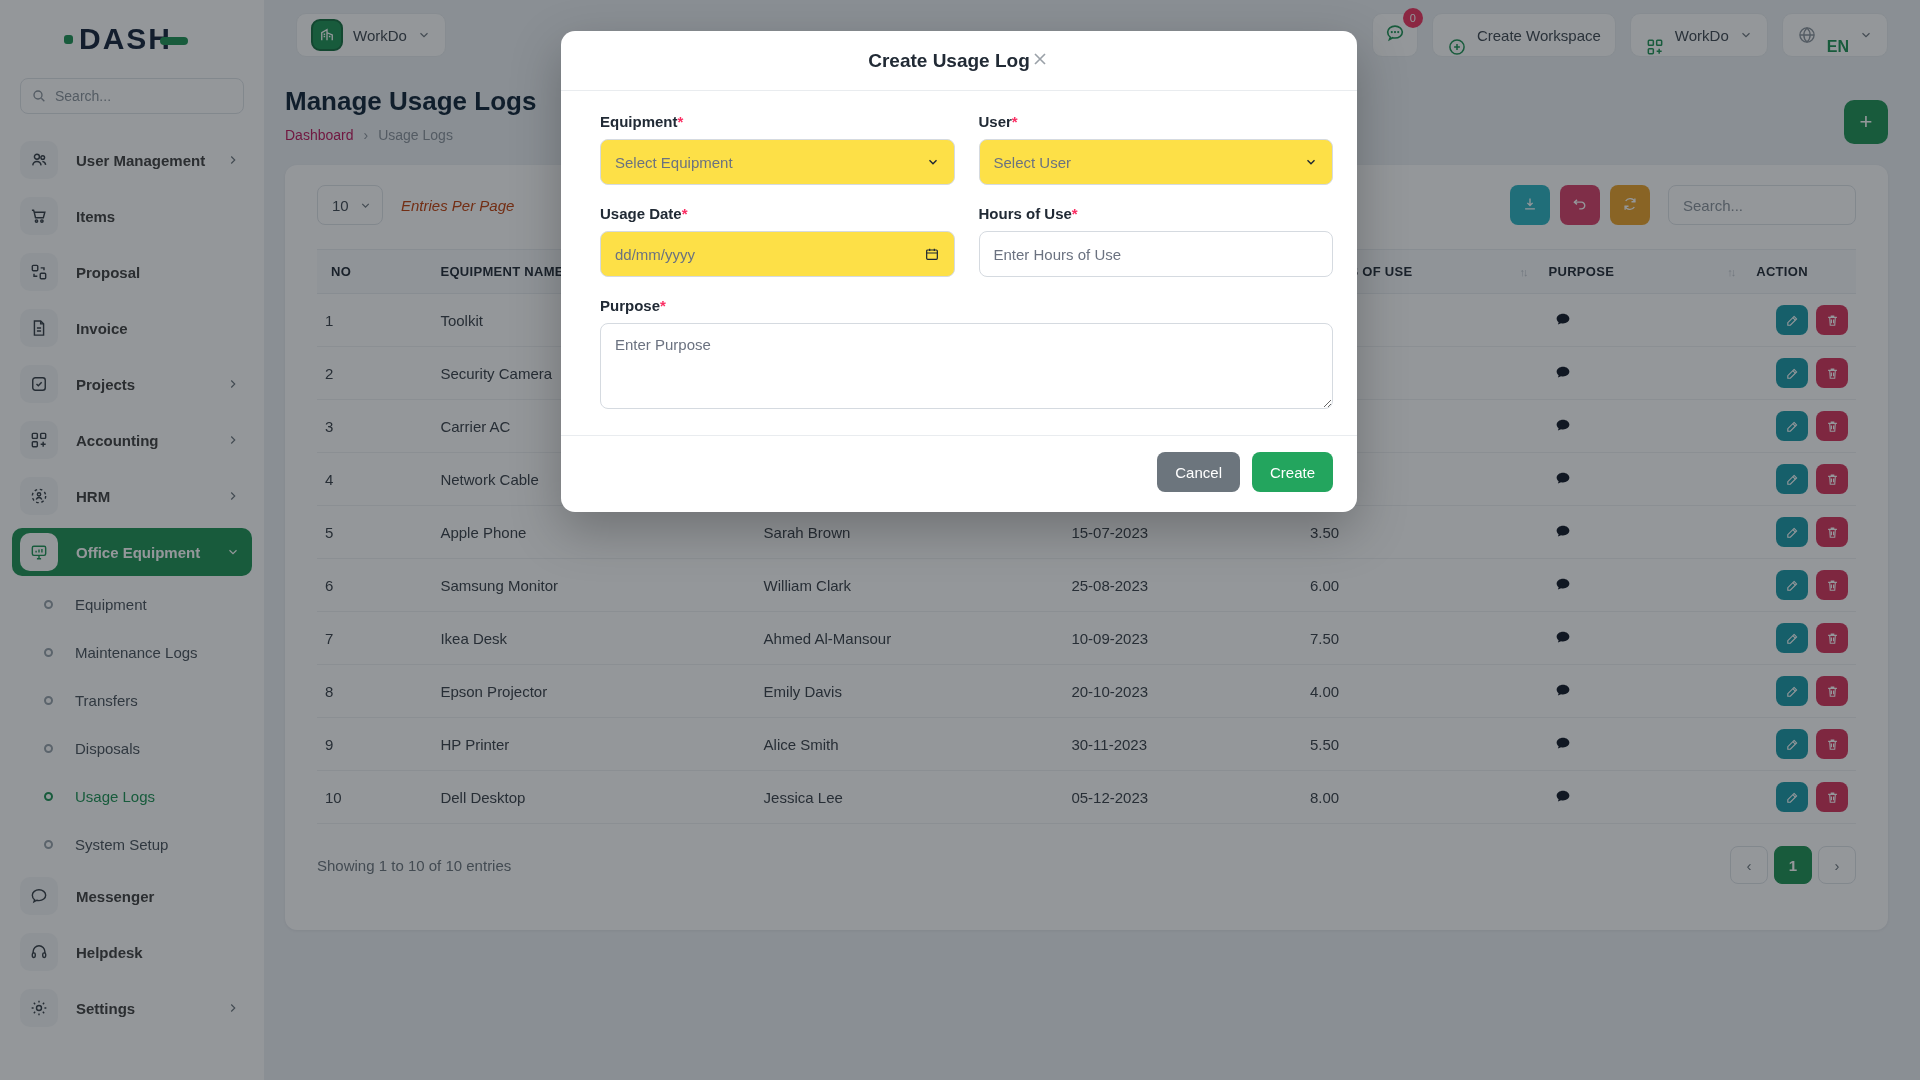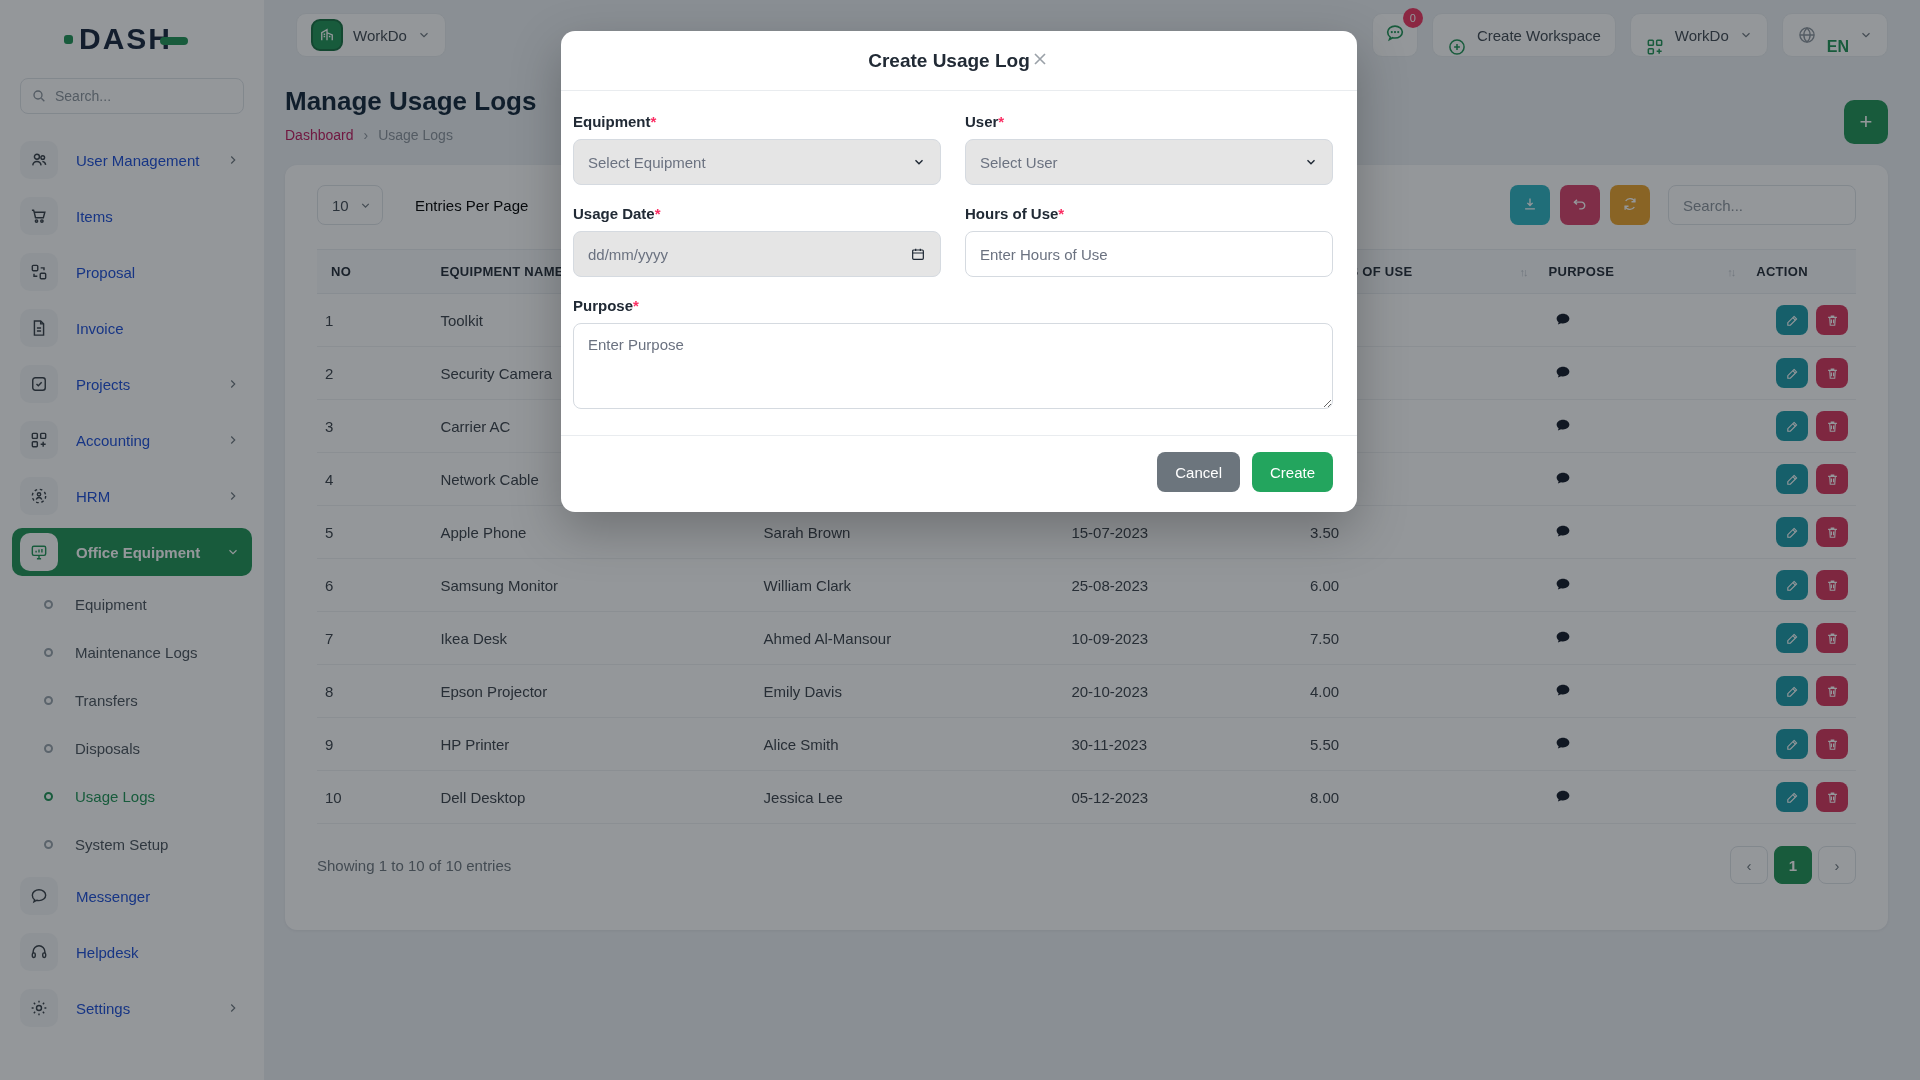--- a/index.html
+++ b/index.html
@@ -11,21 +11,21 @@
   .logo-row { display:flex; align-items:center; gap:4px; padding:24px 0 0 64px; }
   .logo-dot { width:9px; height:9px; border-radius:3px; background:#1e9355; margin-right:2px; }
   .logo-text { font-size:30px; font-weight:800; letter-spacing:2px; color:#15243b; line-height:1; }
   .logo-dash { width:28px; height:8px; border-radius:4px; background:#1e9355; margin-left:-16px; margin-top:4px; }
   .side-search { margin:24px 20px 10px 20px; height:36px; border:1px solid #dfe3e8; border-radius:8px; display:flex; align-items:center; padding:0 10px; gap:8px; background:#fff; }
   .side-search input { border:0; outline:0; flex:1; font-size:14px; color:#46505a; font-family:inherit; background:transparent; }
   .side-search input::placeholder { color:#8a939c; }
   .side-nav { padding:8px 12px 0 12px; }
   .side-item { display:flex; align-items:center; height:56px; padding:0 12px 0 8px; border-radius:10px; cursor:pointer; }
   .icn-box { width:38px; height:38px; border-radius:10px; background:#f4f6f8; display:flex; align-items:center; justify-content:center; color:#353d45; flex:0 0 auto; }
-  .side-item .lbl { font-size:15px; color:#1d4ed8; margin-left:18px; flex:1; font-weight:400; }
+  .side-item .lbl { font-size:15px; color:#404040; margin-left:18px; flex:1; font-weight:700; }
   .side-item .chev { color:#6c757d; display:flex; }
   .side-item.active { background:#1e9355; height:48px; margin:4px 0; }
   .side-item.active .lbl { color:#ffffff; font-weight:700; }
   .side-item.active .chev { color:#ffffff; }
   .side-item.active .icn-box { background:#ffffff; color:#1e9355; }
   .sub-item { display:flex; align-items:center; height:48px; padding-left:32px; cursor:pointer; }
   .sub-item .ring { width:9px; height:9px; border-radius:50%; border:2px solid #98a2ab; display:inline-block; }
   .sub-item .lbl { font-size:15px; color:#4a535c; margin-left:22px; }
   .sub-item.active .ring { border-color:#1e9355; }
   .sub-item.active .lbl { color:#1e9355; }
@@ -45,21 +45,21 @@
   .main { position:absolute; left:264px; top:70px; right:0; bottom:0; padding:16px 32px 16px 21px; }
   .page-head { position:relative; }
   .page-title { font-size:26px; font-weight:700; color:#102437; }
   .breadcrumb { margin-top:10px; font-size:14px; color:#8a939c; display:flex; align-items:center; gap:10px; }
   .breadcrumb .link { color:#be185d; cursor:pointer; }
   .add-btn { position:absolute; right:0; top:14px; width:44px; height:44px; border-radius:10px; background:#1e9355; color:#fff; border:0; font-size:22px; display:flex; align-items:center; justify-content:center; cursor:pointer; }
 
   .card { margin-top:22px; background:#fff; border-radius:12px; box-shadow:0 1px 3px rgba(16,24,40,.06); padding:20px 32px 14px 32px; height:765px; position:relative; }
   .card-toolbar { display:flex; align-items:center; }
   .entries-select { width:66px; height:40px; border:1px solid #dfe3e8; border-radius:8px; background:#fff; display:flex; align-items:center; justify-content:space-between; padding:0 10px 0 14px; font-size:15px; color:#3f4851; cursor:pointer; }
-  .entries-label { margin-left:32px; font-size:15px; color:#000000; }
+  .entries-label { margin-left:18px; font-size:15px; color:#c2410c;font-style:italic; }
   .toolbar-right { margin-left:auto; display:flex; align-items:center; gap:10px; }
   .sq-btn { width:40px; height:40px; border-radius:8px; border:0; color:#fff; display:flex; align-items:center; justify-content:center; cursor:pointer; }
   .sq-btn.teal { background:#2cb4c4; }
   .sq-btn.pink { background:#d9406b; }
   .sq-btn.orange { background:#eca32b; }
   .tbl-search { width:188px; height:40px; border:1px solid #dfe3e8; border-radius:8px; padding:0 14px; font-size:15px; color:#46505a; outline:0; font-family:inherit; margin-left:8px; }
   .tbl-search::placeholder { color:#8a939c; }
 
   table.data { width:100%; border-collapse:collapse; margin-top:24px; table-layout:fixed; }
   table.data thead th { background:#f8f9fb; border-top:1px solid #e9edf1; border-bottom:1px solid #e9edf1; height:44px; font-size:13px; font-weight:700; color:#212a35; text-align:left; padding:0 8px; letter-spacing:.3px; }
@@ -81,25 +81,25 @@
   .pager { margin-left:auto; display:flex; gap:6px; }
   .page-btn { width:38px; height:38px; border-radius:8px; border:1px solid #dfe3e8; background:#fff; color:#6c757d; display:flex; align-items:center; justify-content:center; font-size:15px; cursor:pointer; }
   .page-btn.active { background:#1e9355; border-color:#1e9355; color:#fff; font-weight:600; }
 
   
   .backdrop { position:absolute; inset:0; background:rgba(18,24,31,.45); z-index:40; }
   .modal { position:absolute; left:561px; top:31px; width:796px; background:#fff; border-radius:14px; z-index:50; box-shadow:0 18px 50px rgba(0,0,0,.25); }
   .modal-head { display:flex; align-items:center; justify-content:center; padding:18px 24px; border-bottom:1px solid #e9ecef; }
   .modal-title { font-size:19px; font-weight:700; color:#212a35; }
   .modal-close { border:0; background:transparent; color:#9aa1a8; cursor:pointer; display:flex; }
-  .modal-body { padding:22px 24px 8px 12px; }
+  .modal-body { padding:22px 24px 8px 39px; }
   .form-grid { display:grid; grid-template-columns:1fr 1fr; column-gap:24px; row-gap:20px; }
   .f-label { font-size:15px; font-weight:600; color:#212a35; display:block; margin-bottom:9px; }
   .req { color:#fb2e63; }
-  .f-select, .f-date { height:46px; border:1px solid #d5dae0; border-radius:8px; background:#e5e5e5; display:flex; align-items:center; justify-content:space-between; padding:0 14px; font-size:15px; color:#6b7280; width:100%; cursor:pointer; font-family:inherit; }
+  .f-select, .f-date { height:46px; border:1px solid #d5dae0; border-radius:8px; background:#fde047; display:flex; align-items:center; justify-content:space-between; padding:0 14px; font-size:15px; color:#6b7280; width:100%; cursor:pointer; font-family:inherit; }
   .f-input { height:46px; border:1px solid #d5dae0; border-radius:8px; padding:0 14px; font-size:15px; width:100%; outline:0; color:#3a4149; font-family:inherit; }
   .f-input::placeholder, .f-area::placeholder { color:#6b7280; }
   .f-area { width:100%; height:86px; border:1px solid #d5dae0; border-radius:8px; padding:12px 14px; font-size:15px; resize:vertical; outline:0; color:#3a4149; font-family:inherit; }
   .full { grid-column:1 / -1; }
   .modal-foot { display:flex; justify-content:flex-end; gap:12px; padding:16px 24px 20px 24px; border-top:1px solid #e9ecef; margin-top:14px; }
   .btn { height:40px; border-radius:8px; border:0; font-size:15px; padding:0 18px; color:#fff; cursor:pointer; font-family:inherit; }
   .btn.gray { background:#6c757d; }
   .btn.green { background:#23a55e; }
   .muted-ic { color:#8a939c; display:flex; }
 </style>

